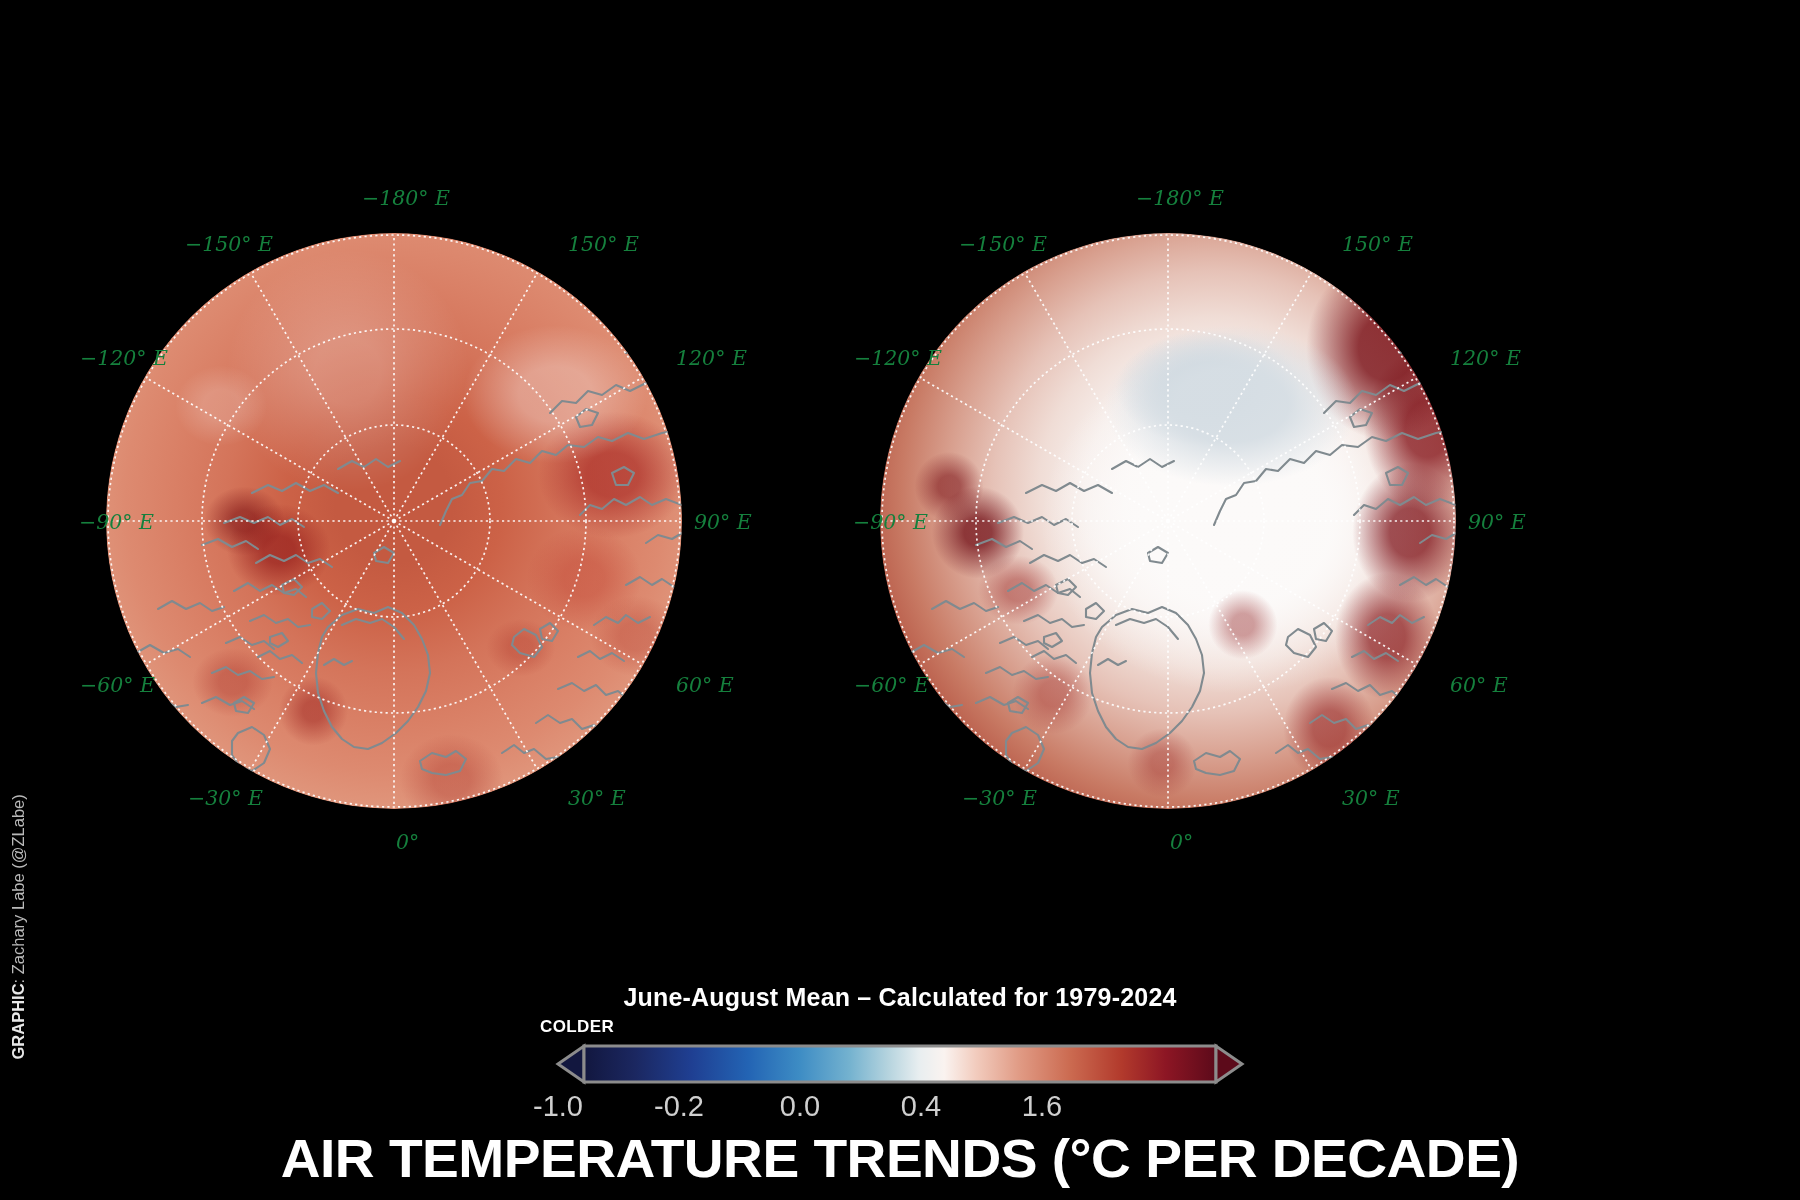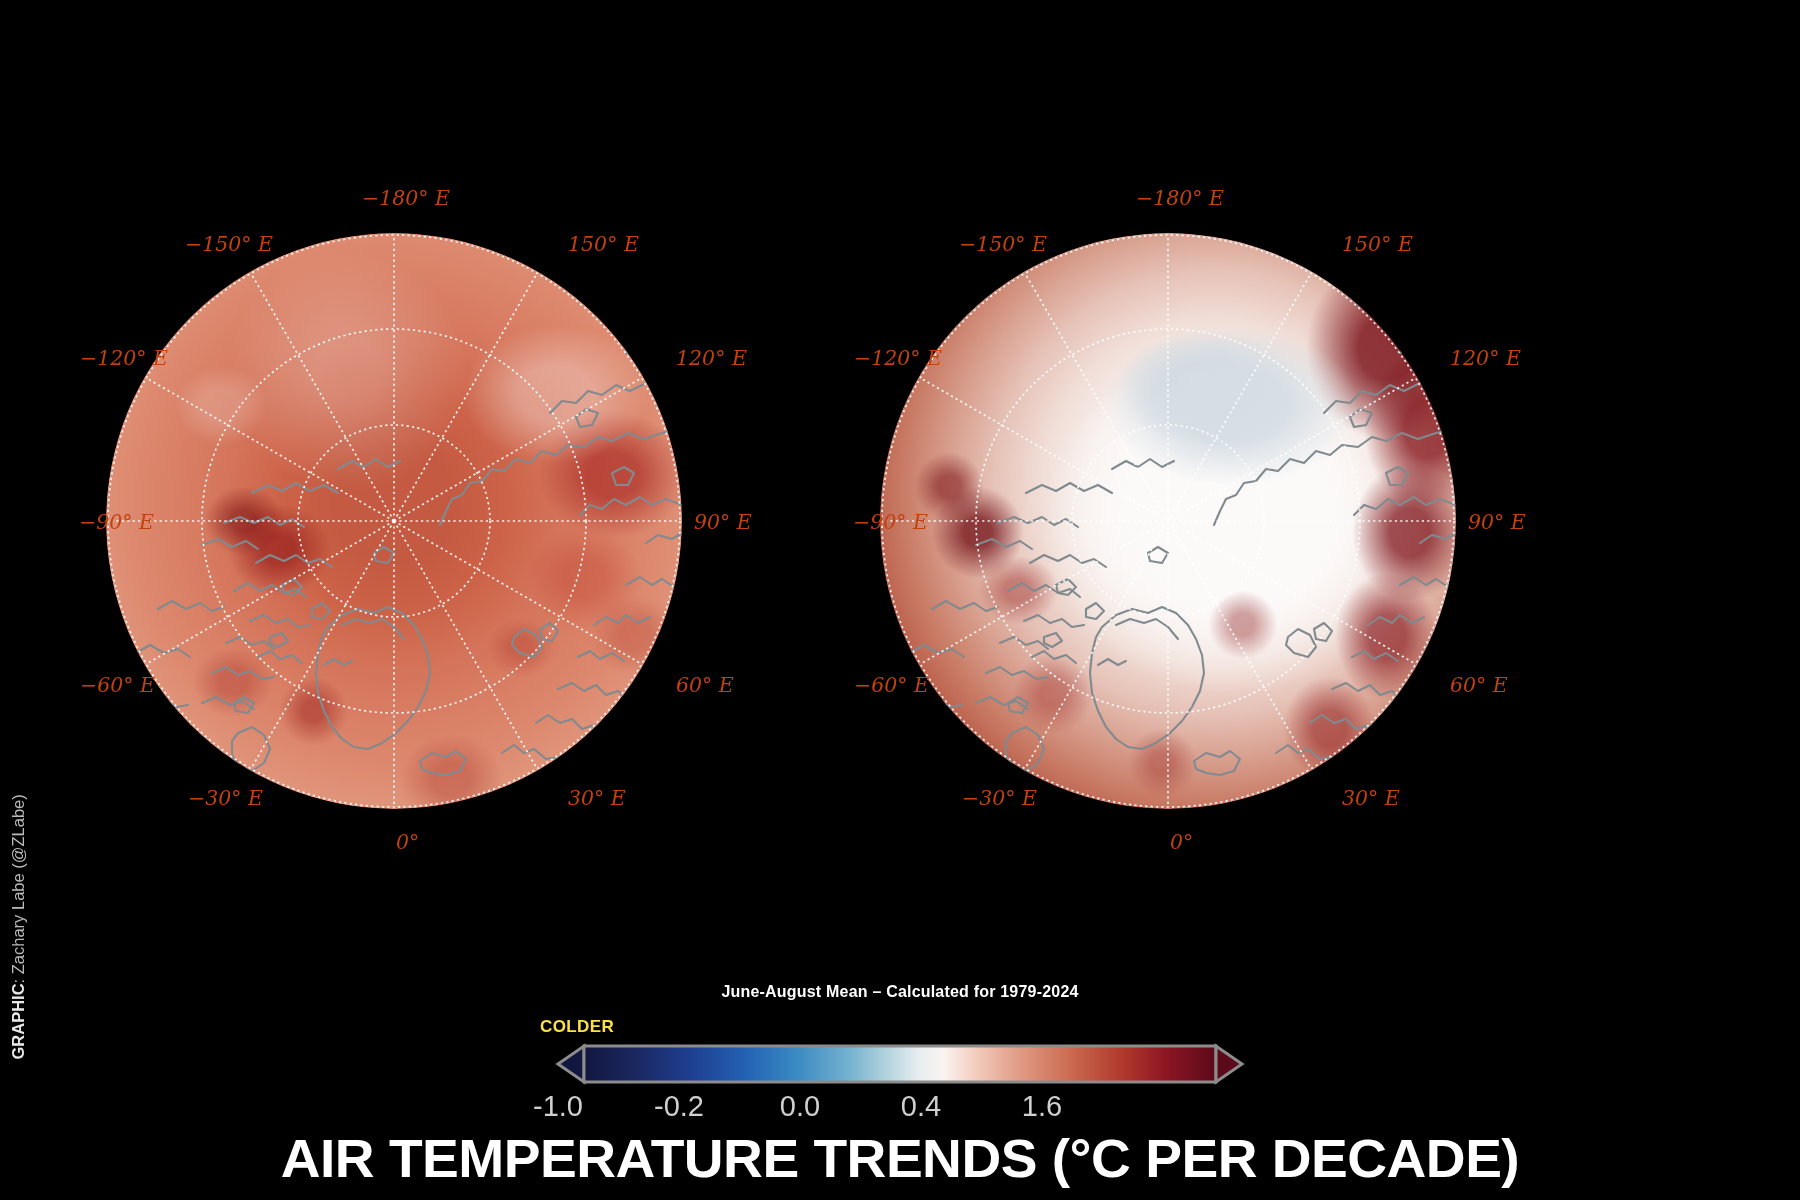--- a/index.html
+++ b/index.html
@@ -29,33 +29,33 @@
 
   
   .grat{position:absolute;inset:0;}
   .grat svg{width:100%;height:100%;display:block;}
   .grat circle,.grat line{fill:none;stroke:#ffffff;stroke-width:1.7;
      stroke-dasharray:2.2 3.2;opacity:.92;}
   .grat circle.rim{stroke-dasharray:none;opacity:0;}
 
   
   .lon{position:absolute;font-family:"DejaVu Serif", serif;font-style:italic;
-       font-size:20.5px;color:#c2410c;white-space:nowrap;}
+       font-size:20.5px;color:#15803d;white-space:nowrap;}
 
   
   #subcaption{position:absolute;left:0;right:0;top:983px;text-align:center;
-     font-size:16px;font-weight:700;color:#ffffff;letter-spacing:.2px;}
+     font-size:25px;font-weight:700;color:#ffffff;letter-spacing:.2px;}
 
   
   #cbar-wrap{position:absolute;left:558px;top:1041px;width:684px;height:46px;}
   #cbar-wrap svg{display:block;width:100%;height:100%;overflow:visible;}
   .cb-end{stroke:#8c8c8c;stroke-width:3;}
 
   .cb-word{position:absolute;font-size:17px;font-weight:700;letter-spacing:.4px;}
-  #word-colder{left:540px;top:1017px;color:#fde047;}
+  #word-colder{left:540px;top:1017px;color:#ffffff;}
   #word-warmer{left:1018px;top:1066px;color:#ef4444;}
 
   .ctick{position:absolute;top:1090px;font-size:29px;color:#cfcfcf;
      transform:translateX(-50%);white-space:nowrap;}
 
   
   #bottom-title{position:absolute;left:0;right:0;top:1128px;text-align:center;
      font-size:53px;font-weight:700;color:#ffffff;letter-spacing:-0.5px;
      transform:scaleX(1.04);transform-origin:center;}
 

